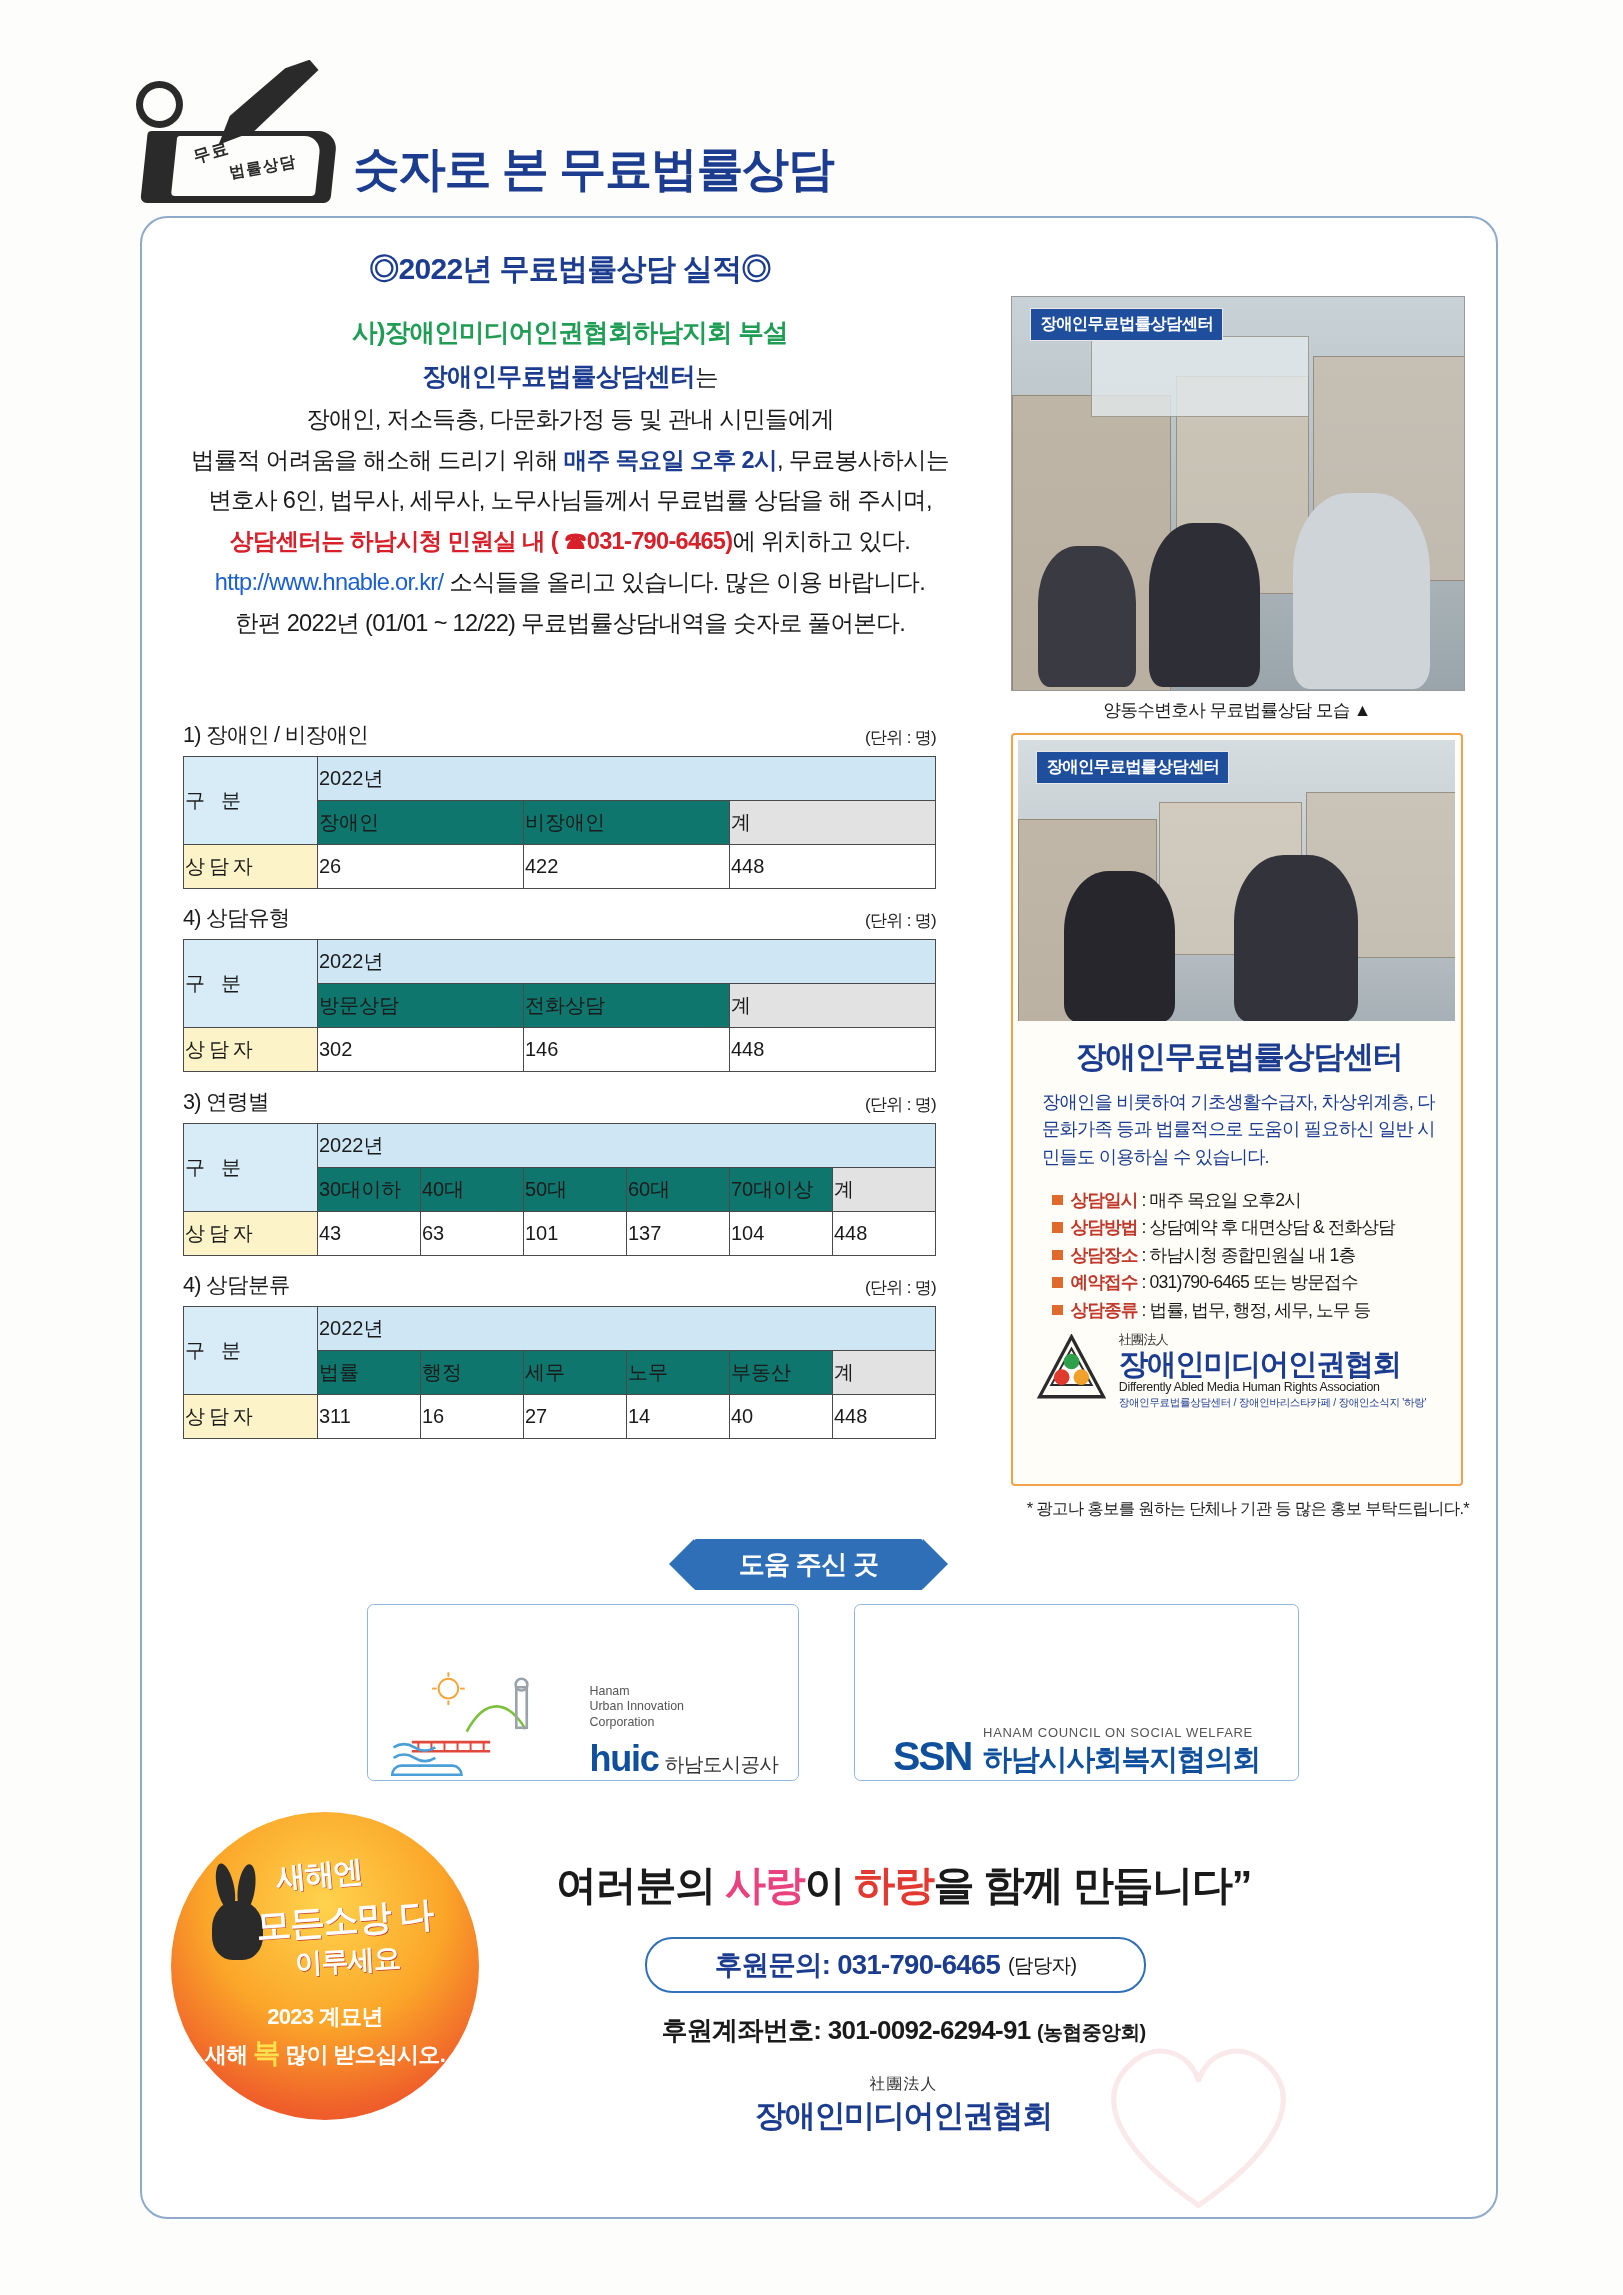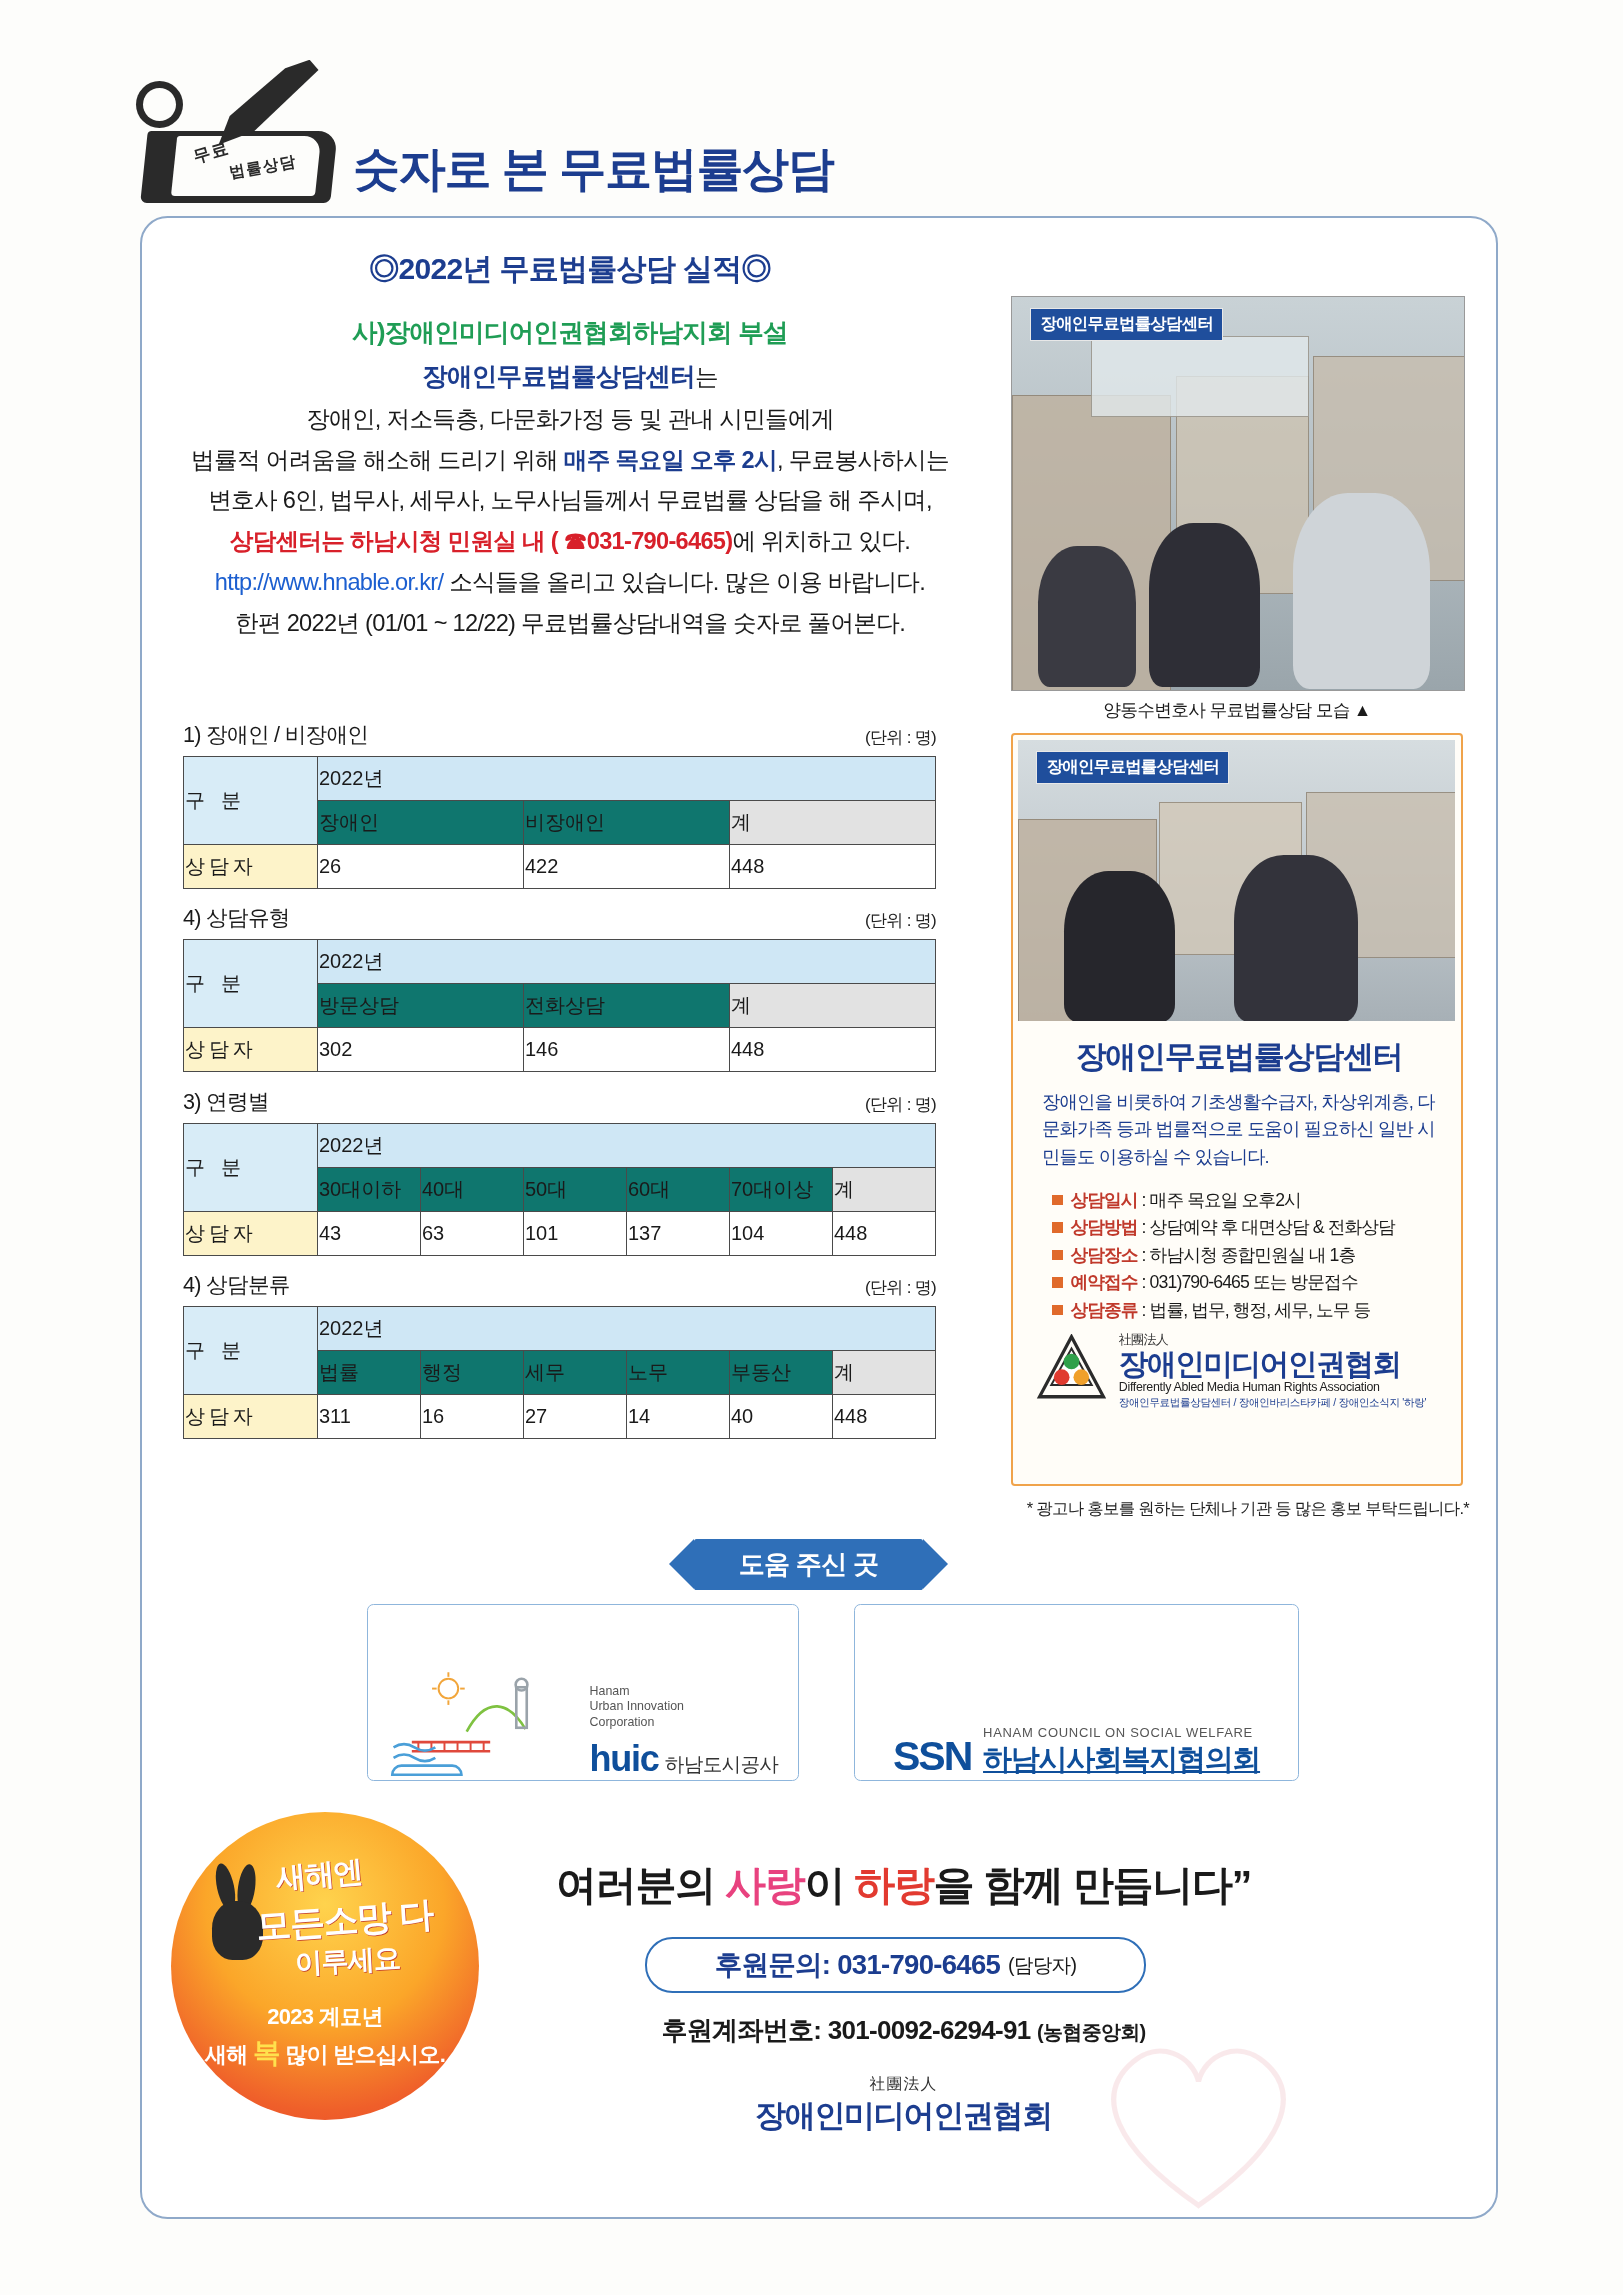--- a/index.html
+++ b/index.html
@@ -436,21 +436,21 @@
     justify-content: center;
     gap: 11.8px;
   }
   .huic-art { width: 190px; height: 111px; position: relative; }
   .huic-name { font-size: 36px; font-weight: bold; color: #0f4f9b; letter-spacing: -1.3px; }
   .huic-sub { font-size: 19.6px; color: #333; letter-spacing: -0.7px; }
   .huic-eng { font-size: 12.4px; color: #555; line-height: 1.25; }
 
   .ssn-mark { font-size: 41px; font-weight: bold; color: #0f4f9b; letter-spacing: -2px; }
   .ssn-eng { font-size: 13px; color: #555; letter-spacing: 0.7px; }
-  .ssn-kor { font-size: 29px; font-weight: bold; color: #0f4f9b; letter-spacing: -1.3px; text-decoration: underline; }
+  .ssn-kor { font-size: 29px; font-weight: bold; color: #0f4f9b; letter-spacing: -1.3px; }
 
   
   .newyear {
     position: absolute;
     left: 171px;
     top: 1812px;
     width: 308px;
     height: 308px;
     border-radius: 50%;
     background: radial-gradient(circle at 50% 30%, #ffd34d 0%, #fba629 45%, #ef5f2a 78%, #e8432c 100%);

